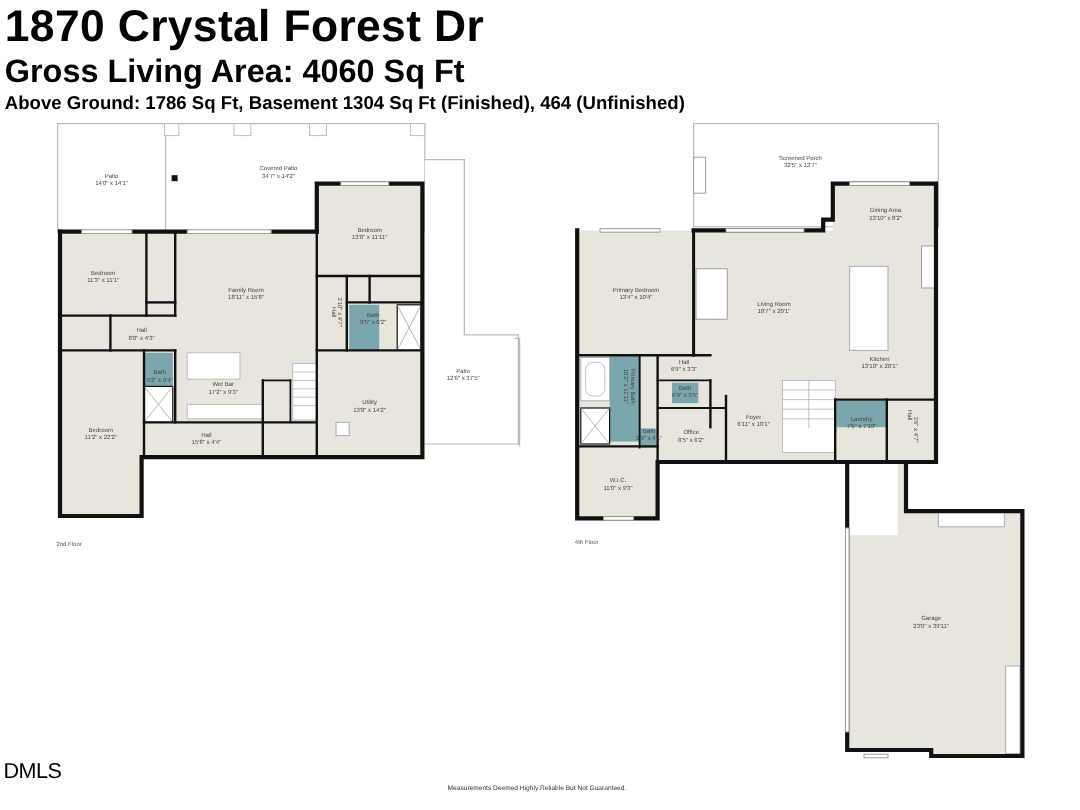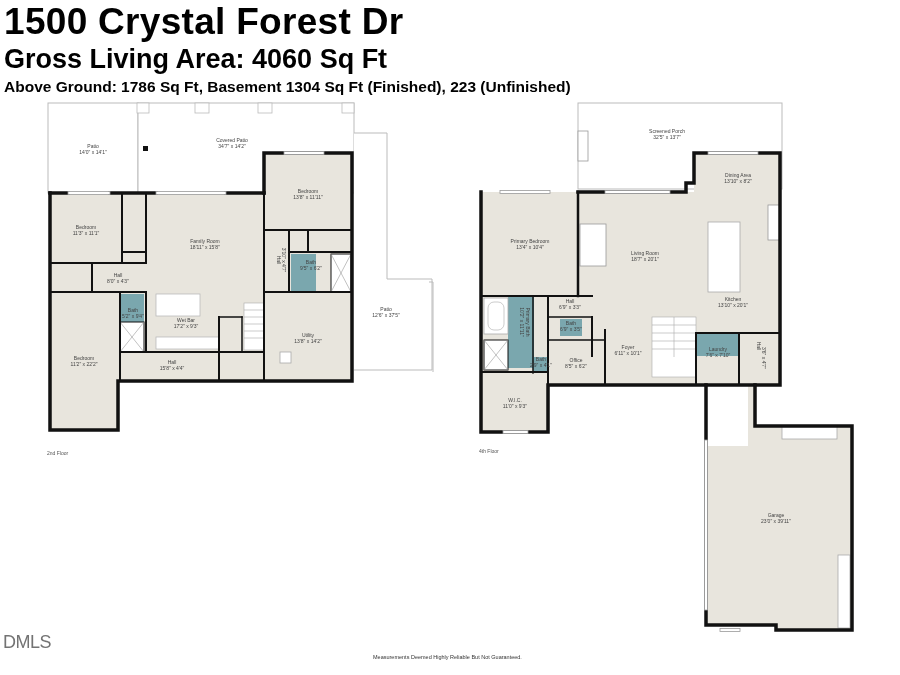--- a/index.html
+++ b/index.html
@@ -4,28 +4,28 @@
 <style>
   html, body { margin:0; padding:0; background:#ffffff; }
   body { width:900px; height:675px; position:relative; overflow:hidden; font-family:"Liberation Sans", sans-serif; color:#000; }
   .hdr1 { position:absolute; left:4px; top:2px; font-size:37px; font-weight:bold; letter-spacing:0.3px; line-height:40px; white-space:nowrap; }
   .hdr2 { position:absolute; left:4px; top:44px; font-size:27px; font-weight:bold; line-height:30px; white-space:nowrap; }
   .hdr3 { position:absolute; left:4px; top:78px; font-size:15.5px; font-weight:bold; line-height:18px; white-space:nowrap; }
   svg#plan { position:absolute; left:0; top:0; }
   .lbl { font-family:"Liberation Sans", sans-serif; font-size:5px; fill:#444; text-anchor:middle; }
   .floor-lbl { font-family:"Liberation Sans", sans-serif; font-size:5px; fill:#555; }
   .disclaimer { position:absolute; left:373px; top:654px; font-size:5.5px; color:#333; white-space:nowrap; }
-  .logo { position:absolute; left:3px; top:632px; font-size:18px; font-weight:normal; letter-spacing:-0.5px; color:#737373; font-family:"Liberation Sans", sans-serif; }
+  .logo { position:absolute; left:3px; top:632px; font-size:18px; font-weight:normal; letter-spacing:-0.5px; color:#000000; font-family:"Liberation Sans", sans-serif; }
 </style>
 </head>
 <body>
 
-<div class="hdr1">1500 Crystal Forest Dr</div>
+<div class="hdr1">1870 Crystal Forest Dr</div>
 <div class="hdr2">Gross Living Area: 4060 Sq Ft</div>
-<div class="hdr3">Above Ground: 1786 Sq Ft, Basement 1304 Sq Ft (Finished), 223 (Unfinished)</div>
+<div class="hdr3">Above Ground: 1786 Sq Ft, Basement 1304 Sq Ft (Finished), 464 (Unfinished)</div>
 
 <svg id="plan" width="900" height="675" viewBox="0 0 900 675">
 
   <g>
 
     <rect x="48" y="103" width="90" height="90" fill="#fff" stroke="#bbb" stroke-width="1"></rect>
     <rect x="138" y="103" width="216" height="90" fill="#fff" stroke="#bbb" stroke-width="1"></rect>
     <rect x="143" y="146" width="5" height="5" fill="#111"></rect>
     <rect x="137" y="103" width="12" height="10" fill="#fff" stroke="#bbb" stroke-width="0.8"></rect>
     <rect x="195" y="103" width="14" height="10" fill="#fff" stroke="#bbb" stroke-width="0.8"></rect>

